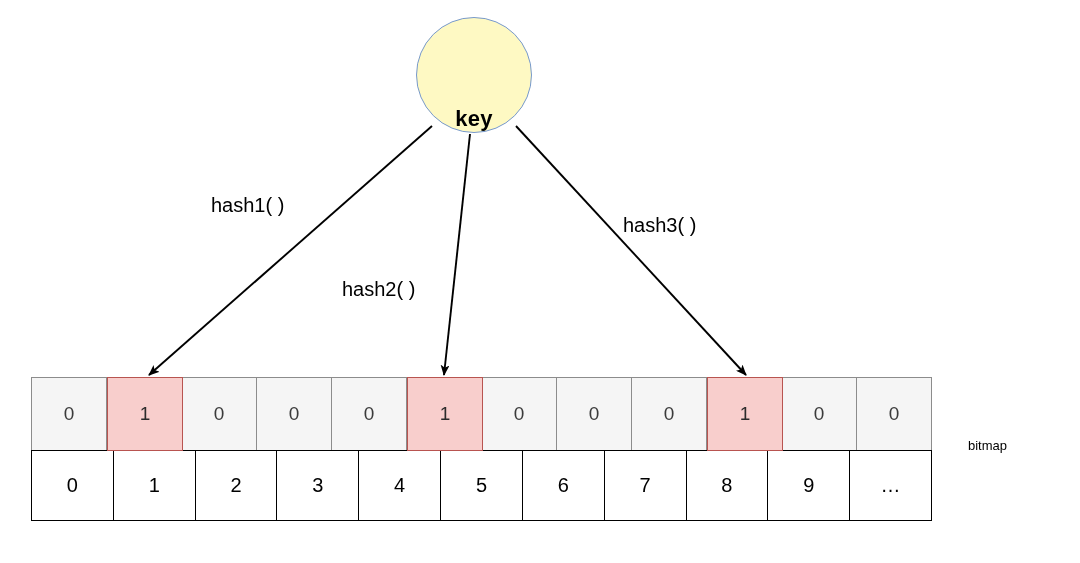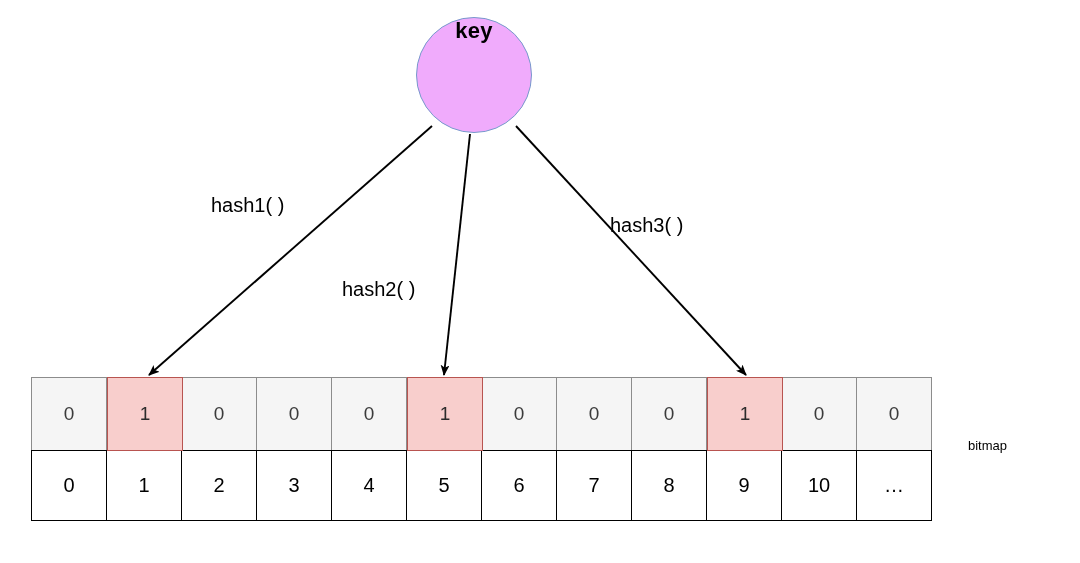--- a/index.html
+++ b/index.html
@@ -20,25 +20,25 @@
   }
 
   
   #key-node {
     position: absolute;
     left: 416px;
     top: 17px;
     width: 116px;
     height: 116px;
     border-radius: 50%;
-    background: #f0abfc;
+    background: #fef9c3;
     border: 1.4px solid #7799cc;
     box-sizing: border-box;
     display: flex;
-    align-items: flex-start;
+    align-items: flex-end;
     justify-content: center;
   }
   #key-label {
     font-size: 22px;
     font-weight: bold;
     color: #000000;
     letter-spacing: .2px;
   }
 
   
@@ -54,21 +54,21 @@
   
   .hash-label {
     position: absolute;
     font-size: 20px;
     color: #000000;
     white-space: nowrap;
     text-align: center;
   }
   #hash-label-1 { left: 211px; top: 194px; }
   #hash-label-2 { left: 342px; top: 270px; margin-top: 8px; }
-  #hash-label-3 { left: 610px; top: 214px; }
+  #hash-label-3 { left: 623px; top: 214px; }
 
   
   #bitmap-table {
     position: absolute;
     left: 31px;
     top: 377px;
     width: 901px;
   }
   .bit-row, .index-row {
     display: flex;
@@ -174,21 +174,20 @@
       <div class="index-cell">0</div>
       <div class="index-cell">1</div>
       <div class="index-cell">2</div>
       <div class="index-cell">3</div>
       <div class="index-cell">4</div>
       <div class="index-cell">5</div>
       <div class="index-cell">6</div>
       <div class="index-cell">7</div>
       <div class="index-cell">8</div>
       <div class="index-cell">9</div>
-      <div class="index-cell">10</div>
       <div class="index-cell">…</div>
     </div>
 
   </div>
 
   <div id="bitmap-caption">bitmap</div>
 
 </div>
 
 </body></html>

